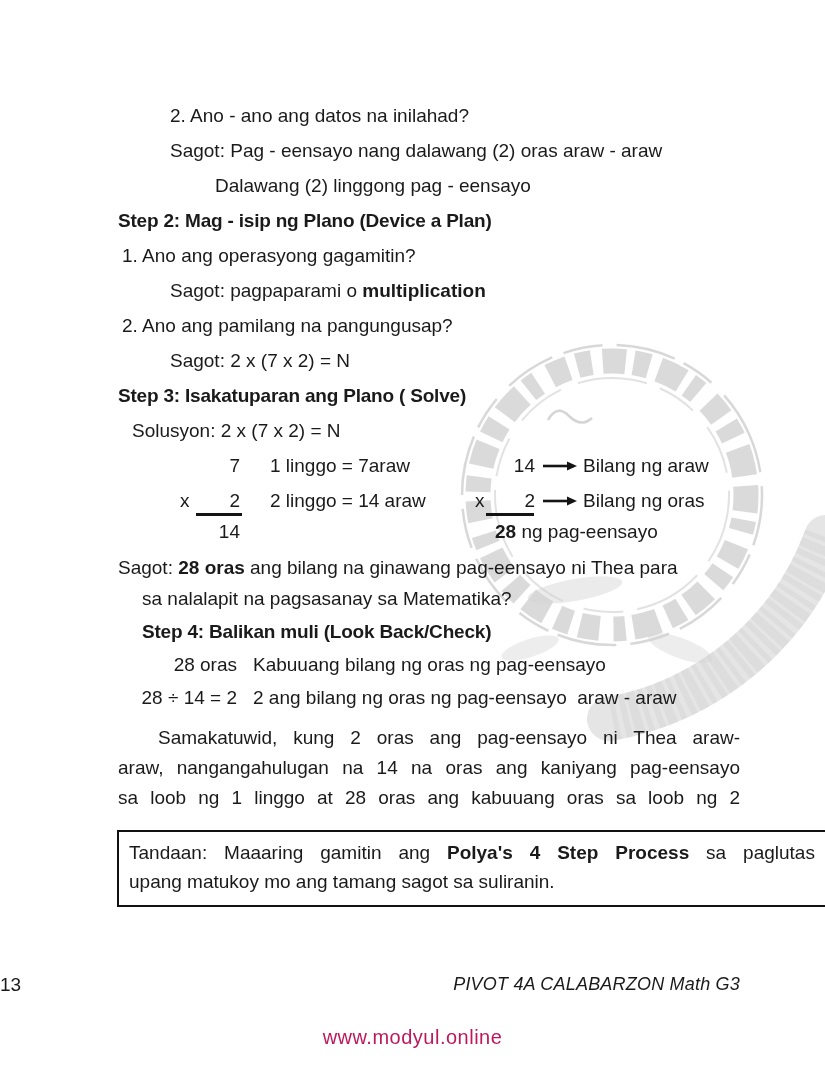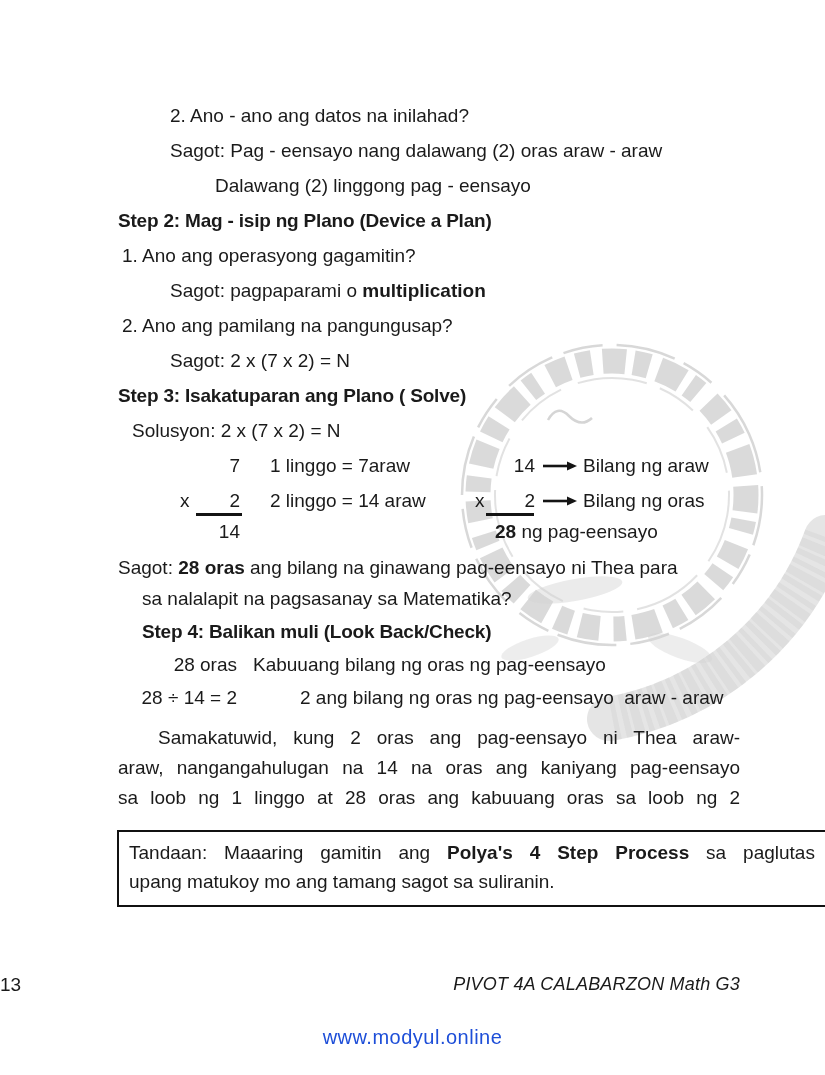--- a/index.html
+++ b/index.html
@@ -24,39 +24,39 @@
   .mlabel{margin-left:6px;}
   .uline-row{display:flex;margin-top:2px;margin-bottom:0;height:3px;}
   .uline{height:0;border-top:3px solid #141414;flex-shrink:0;}
   .u1{margin-left:78px;width:46px;}
   .u2{margin-left:244px;width:48px;}
   .row3{margin-top:6px;margin-bottom:16px;}
   .res-right{margin-left:255px;}
   
   .tight{margin-bottom:11px;}
   .mb13{margin-bottom:13px;margin-left:24px;}
-  .mb14{margin-bottom:14px;gap:47px;}
+  .mb14{margin-bottom:14px;}
   
   .check-row{display:flex;height:20px;line-height:20px;margin-bottom:13px;}
   .check-left{width:119px;text-align:right;flex-shrink:0;}
   .check-right{margin-left:16px;white-space:pre-wrap;flex-shrink:0;}
   
   .closing{margin-top:20px;}
   .jline{text-align:justify;text-align-last:justify;height:20px;line-height:20px;margin-bottom:10px;white-space:normal;}
   .indent1{text-indent:40px;}
   
   .note-box{position:absolute;left:117px;top:830px;width:748px;box-sizing:border-box;
             border:2px solid #111;padding:6px 10px 9px 10px;}
   .note-line{line-height:29px;}
   .note-just{text-align:justify;text-align-last:justify;}
   
   .page-num{position:absolute;top:974px;left:0;right:0;text-align:left;font-size:19px;}
   .edition{position:absolute;top:974px;right:85px;font-style:italic;font-size:18px;letter-spacing:0.2px;}
   .site-mark{position:absolute;top:1026px;left:0;right:0;text-align:center;
-             color:#1d4ed8;font-size:20px;letter-spacing:0.5px;}
+             color:#be185d;font-size:20px;letter-spacing:0.5px;}
   .stamp{position:absolute;left:425px;top:318px;width:400px;height:430px;pointer-events:none;filter:blur(0.5px);}
   .arrow-svg{display:block;}
 </style>
 </head>
 <body>
 
 <div class="page">
 
   <div class="stamp">
     <svg width="400" height="430" viewBox="0 0 400 430" xmlns="http://www.w3.org/2000/svg">

